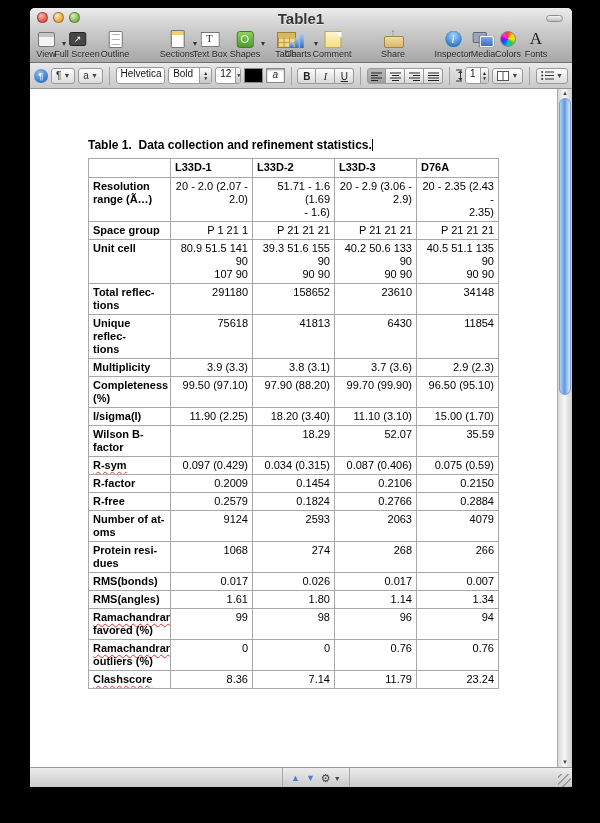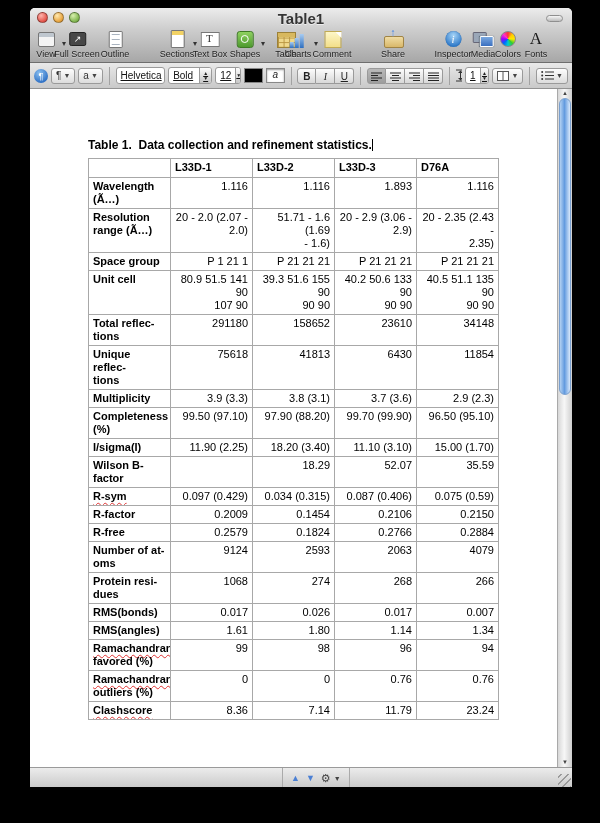--- a/index.html
+++ b/index.html
@@ -88,22 +88,22 @@
   .formatbar{
     height:26px;background:linear-gradient(180deg,#e9e9e9,#c9c9c9);
     border-bottom:1px solid #939393;display:flex;align-items:center;padding:0 4px;gap:3px;box-sizing:border-box;
   }
   .fb-sep{width:1px;height:18px;background:#a2a2a2;margin:0 3px;}
   .fb-circle{width:14px;height:14px;border-radius:50%;background:radial-gradient(circle at 40% 30%,#8cc0f0,#2d6fc4 75%);
     color:#fff;font-size:9px;line-height:14px;text-align:center;flex:0 0 auto;}
   .fb-btn{height:16px;border:1px solid #9a9a9a;border-radius:3px;background:linear-gradient(180deg,#fdfdfd,#dcdcdc);
     font-size:10px;color:#333;display:flex;align-items:center;padding:0 4px;gap:2px;box-sizing:border-box;}
   .fb-btn .dn{font-size:7px;color:#444;}
-  .fb-select{height:17px;border:1px solid #9a9a9a;border-radius:3px;background:#fff;display:flex;align-items:center;
-    font-size:10px;color:#111;box-sizing:border-box;overflow:hidden;text-decoration:underline;}
+  .fb-select{height:17px;border:1px solid #9a9a9a;border-radius:3px;background:#fff;display:flex;align-items:flex-start;
+    font-size:10px;color:#111;box-sizing:border-box;overflow:hidden;}
   .fb-select .val{padding:0 4px;flex:1;white-space:nowrap;}
   .fb-select .stepper{width:11px;align-self:stretch;background:linear-gradient(180deg,#fdfdfd,#c6c6c6);border-left:1px solid #9a9a9a;
     display:flex;flex-direction:column;align-items:center;justify-content:center;font-size:5px;line-height:5px;color:#222;}
   .fb-swatch{width:24px;height:13px;border:1px solid #888;box-shadow:inset 0 1px 2px rgba(0,0,0,.4);}
   .fb-swatch.black{background:#000;}
   .fb-swatch.achar{background:#fff;font-size:10px;line-height:12px;text-align:center;color:#222;font-style:italic;}
   .fb-group{display:flex;}
   .fb-group .gbtn{width:19px;height:16px;border:1px solid #9a9a9a;border-left-width:0;background:linear-gradient(180deg,#fdfdfd,#d8d8d8);
     font-size:10px;color:#222;text-align:center;line-height:15px;box-sizing:border-box;}
   .fb-group .gbtn:first-child{border-left-width:1px;border-radius:3px 0 0 3px;}
@@ -355,28 +355,20 @@
             <tr>
               <th></th>
               <th>L33D-1</th>
               <th>L33D-2</th>
               <th>L33D-3</th>
               <th>D76A</th>
             </tr>
           </thead>
         <tbody>
             <tr>
-              <th>Wavelength
-(Ã…)</th>
-              <td>1.116</td>
-              <td>1.116</td>
-              <td>1.893</td>
-              <td>1.116</td>
-            </tr>
-            <tr>
               <th>Resolution
 range (Ã…)</th>
               <td>20  - 2.0 (2.07 -
 2.0)</td>
               <td>51.71  - 1.6 (1.69
 - 1.6)</td>
               <td>20  - 2.9 (3.06 -
 2.9)</td>
               <td>20  - 2.35 (2.43 -
 2.35)</td>

